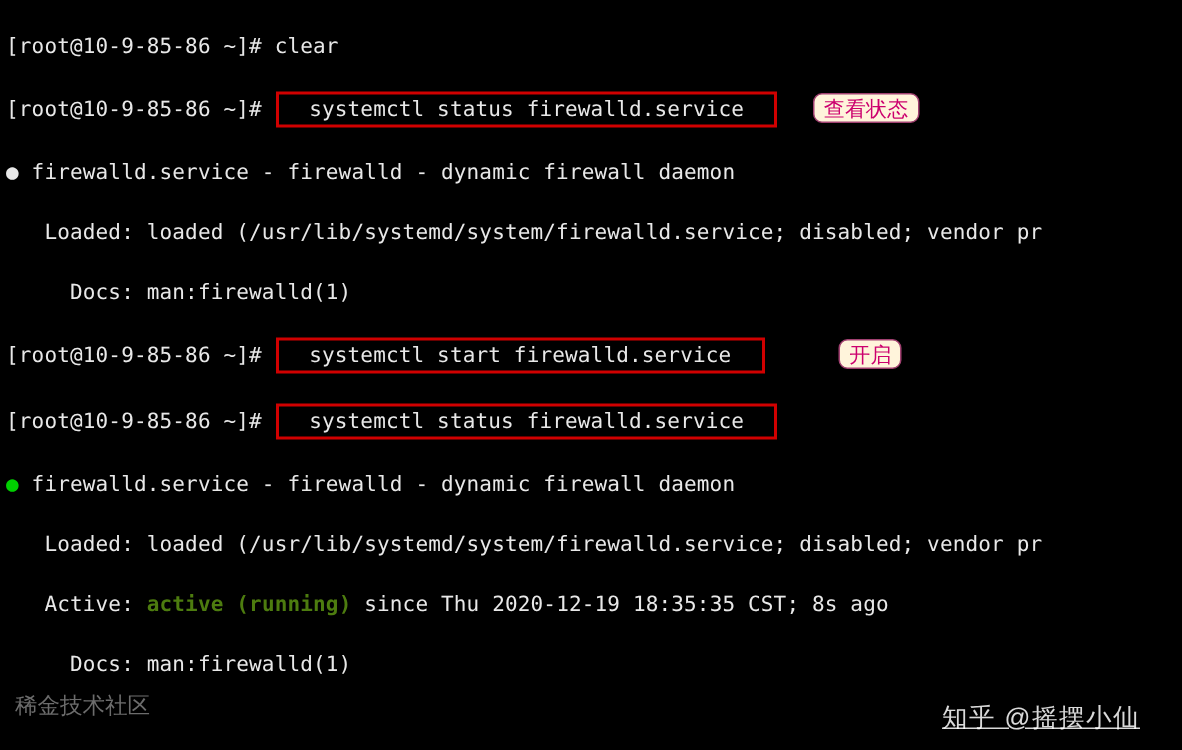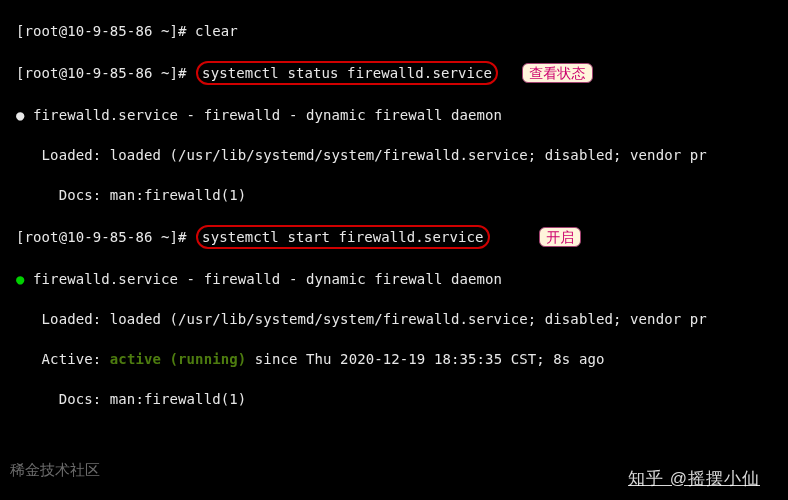--- a/index.html
+++ b/index.html
@@ -11,30 +11,30 @@
     color: #e8e8e8;
     overflow: hidden;
     position: relative;
   }
   .terminal {
     white-space: pre;
     line-height: 20px;
     padding: 1px 0 0 4px;
     letter-spacing: 0.1px;
   }
-  .line { display: block; white-space: pre; margin-left: 12px; }
+  .line { display: block; white-space: pre; }
   .prompt { color: #e8e8e8; }
   .green { color: #4d7c0f; font-weight: bold; }
   .bold { font-weight: bold; }
   .bullet-white { color: #e8e8e8; }
   .bullet-green { color: #00d000; }
   .redbox {
     border: 2px solid #d00000;
-    border-radius: 12px;
-    padding: 0 4px;
+    border-radius: 0;
+    padding: 0 20px;
     margin: 0 1px;
     display: inline-block;
   }
   .label {
     background: #fff4db;
     color: #cc006e;
     border: 1.5px solid #a04070;
     border-radius: 6px;
     padding: 0 6px;
     margin-left: 6px;
@@ -66,20 +66,21 @@
 </head>
 <body>
 
 <div class="terminal">
 <span class="line"><span class="prompt">[root@10-9-85-86 ~]# </span><span>clear</span></span>
 <span class="line"><span class="prompt">[root@10-9-85-86 ~]# </span><span class="redbox">systemctl status firewalld.service</span>  <span class="label">查看状态</span></span>
 <span class="line"><span class="bullet-white">●</span><span> firewalld.service - firewalld - dynamic firewall daemon</span></span>
 <span class="line">   Loaded: loaded (/usr/lib/systemd/system/firewalld.service; disabled; vendor pr</span>
 <span class="line">     Docs: man:firewalld(1)</span>
 <span class="line"><span class="prompt">[root@10-9-85-86 ~]# </span><span class="redbox">systemctl start firewalld.service</span>     <span class="label">开启</span></span>
+<span class="line"><span class="prompt">[root@10-9-85-86 ~]# </span><span class="redbox">systemctl status firewalld.service</span></span>
 <span class="line"><span class="bullet-green">●</span><span> firewalld.service - firewalld - dynamic firewall daemon</span></span>
 <span class="line">   Loaded: loaded (/usr/lib/systemd/system/firewalld.service; disabled; vendor pr</span>
 <span class="line"><span>   Active: </span><span class="green bold">active (running)</span><span> since Thu 2020-12-19 18:35:35 CST; 8s ago</span></span>
 <span class="line">     Docs: man:firewalld(1)</span>
 
 
 
 
 
 

